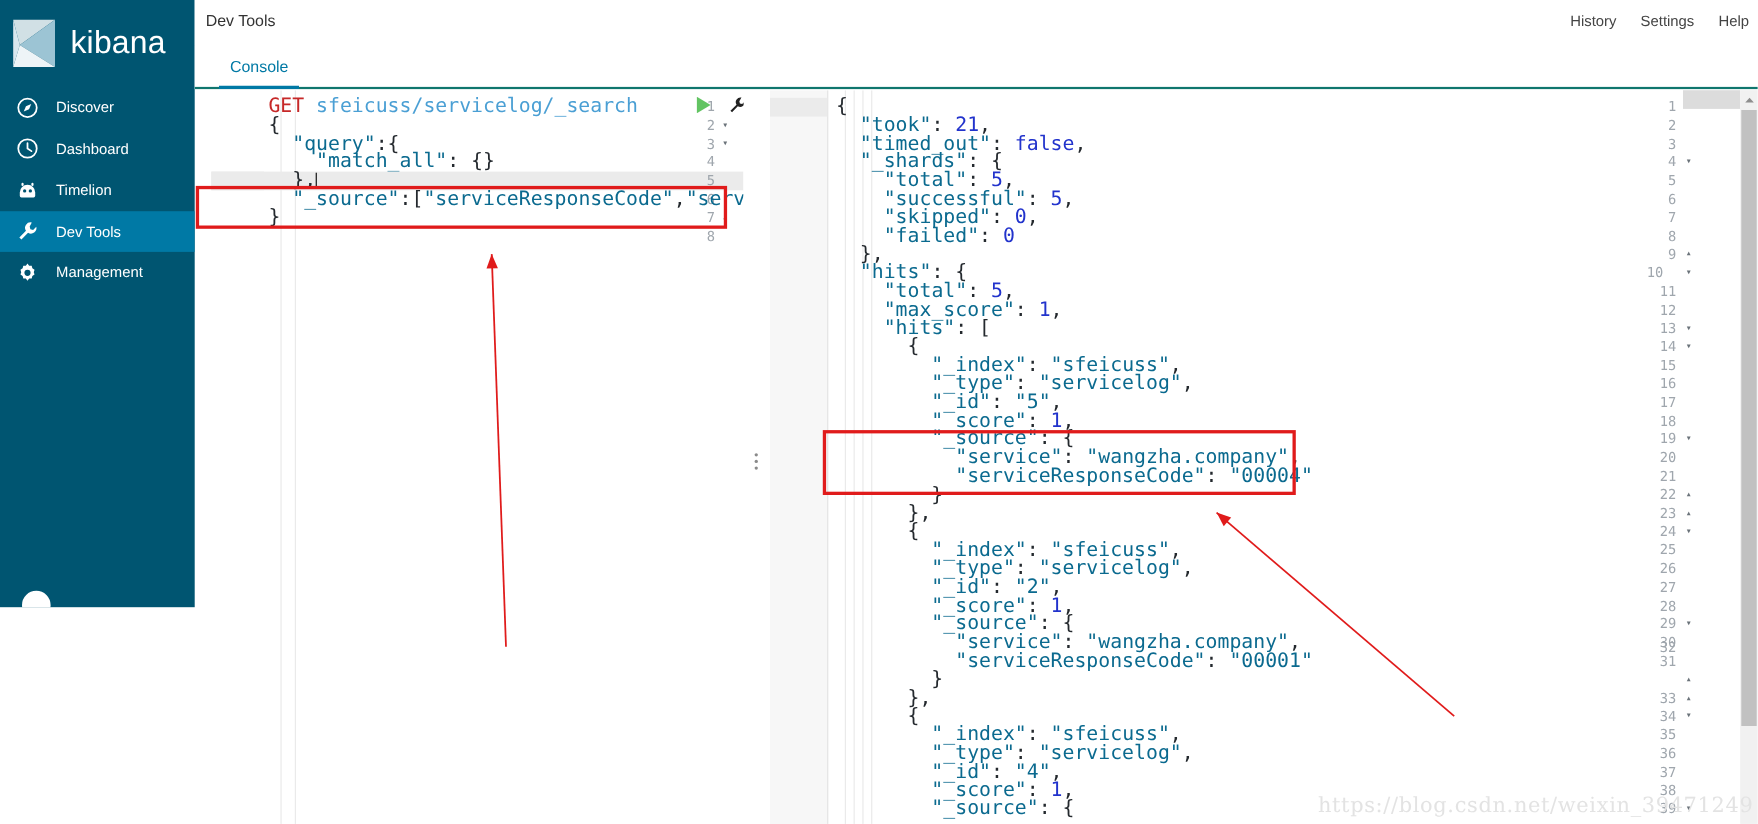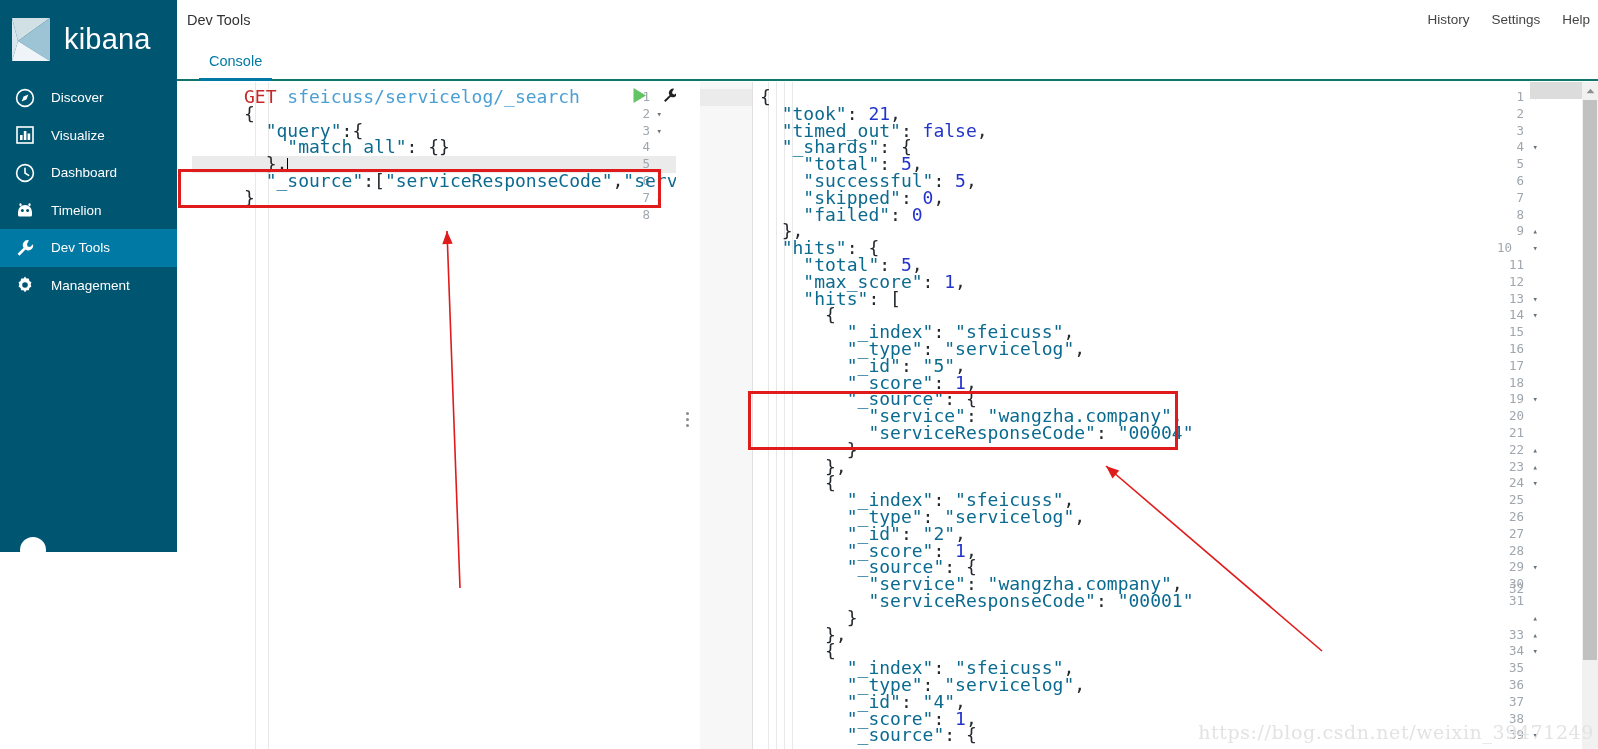--- a/index.html
+++ b/index.html
@@ -262,31 +262,20 @@
     <div class="nav-item">
       <span class="nav-ico">
         <svg width="20" height="20" viewBox="0 0 20 20">
           <circle cx="10" cy="10" r="8.4" fill="none" stroke="#fff" stroke-width="1.6"></circle>
           <path d="M13.4 6.6 L8.6 8.6 L6.6 13.4 L11.4 11.4 Z" fill="#fff"></path>
         </svg>
       </span>
       <span class="nav-label">Discover</span>
     </div>
 
-    <div class="nav-item">
-      <span class="nav-ico">
-        <svg width="20" height="20" viewBox="0 0 20 20">
-          <rect x="2" y="2" width="16" height="16" fill="none" stroke="#fff" stroke-width="1.6"></rect>
-          <rect x="5" y="10" width="2.6" height="5" fill="#fff"></rect>
-          <rect x="8.8" y="6" width="2.6" height="9" fill="#fff"></rect>
-          <rect x="12.6" y="8.5" width="2.6" height="6.5" fill="#fff"></rect>
-        </svg>
-      </span>
-      <span class="nav-label">Visualize</span>
-    </div>
 
     <div class="nav-item">
       <span class="nav-ico">
         <svg width="20" height="20" viewBox="0 0 20 20">
           <circle cx="10" cy="10" r="8.4" fill="none" stroke="#fff" stroke-width="1.6"></circle>
           <path d="M10 5.2 L10 10 L13.6 12.4" fill="none" stroke="#fff" stroke-width="1.6" stroke-linecap="round"></path>
         </svg>
       </span>
       <span class="nav-label">Dashboard</span>
     </div>

